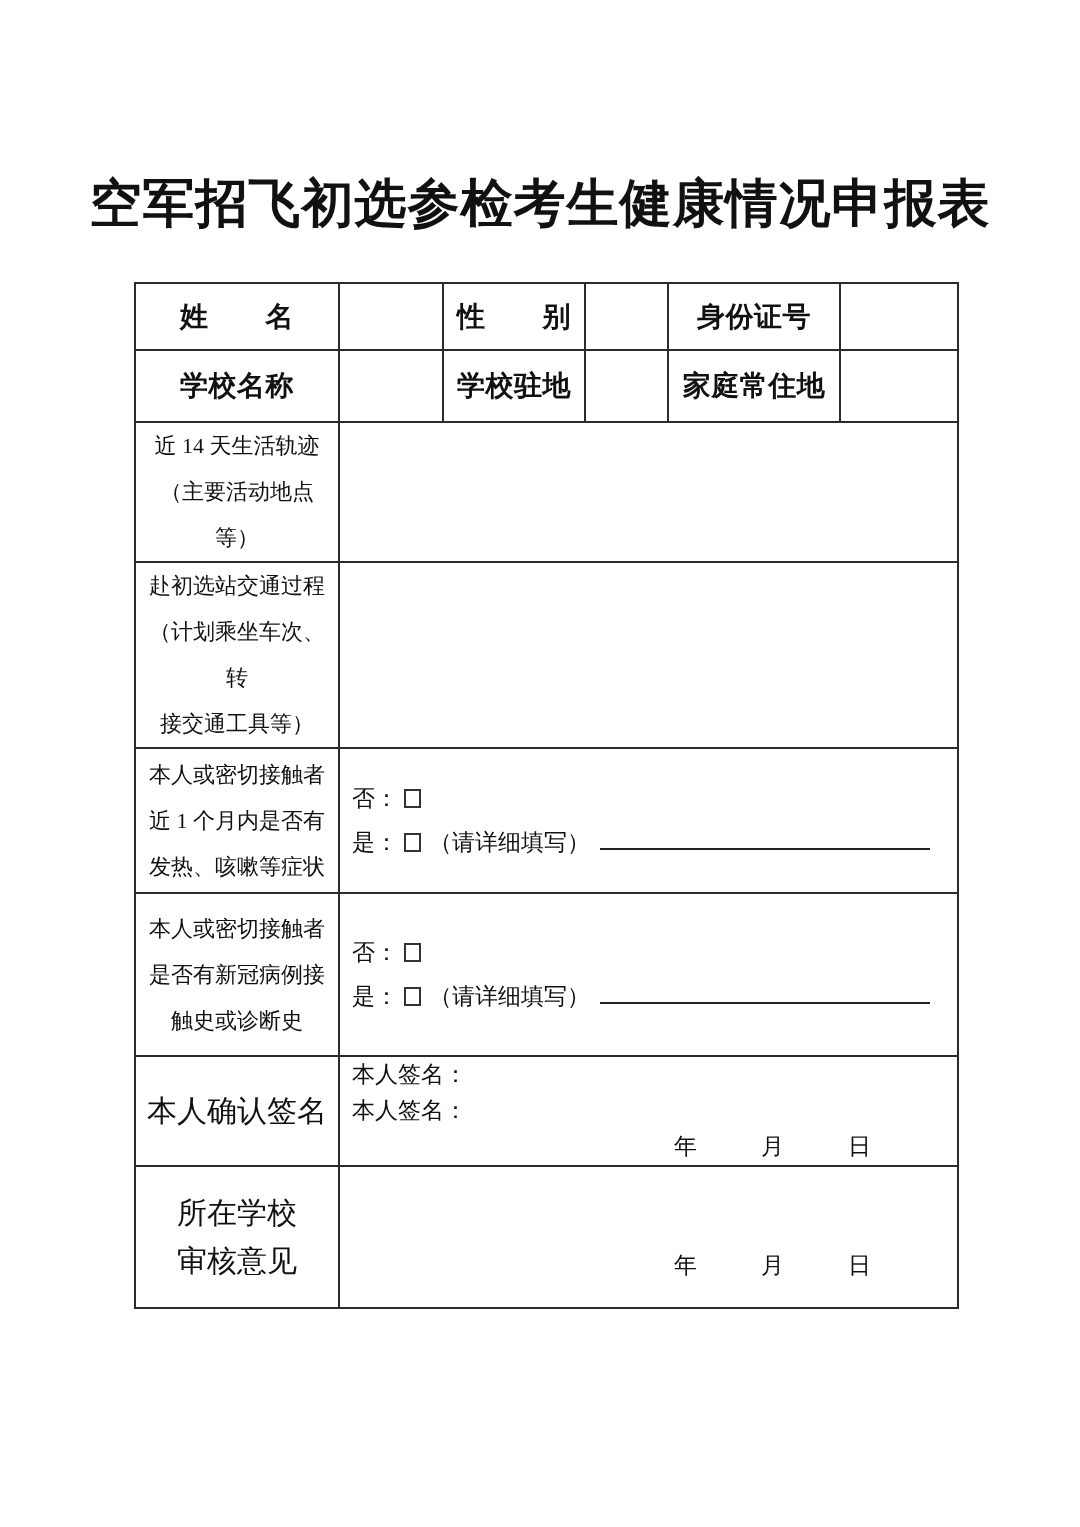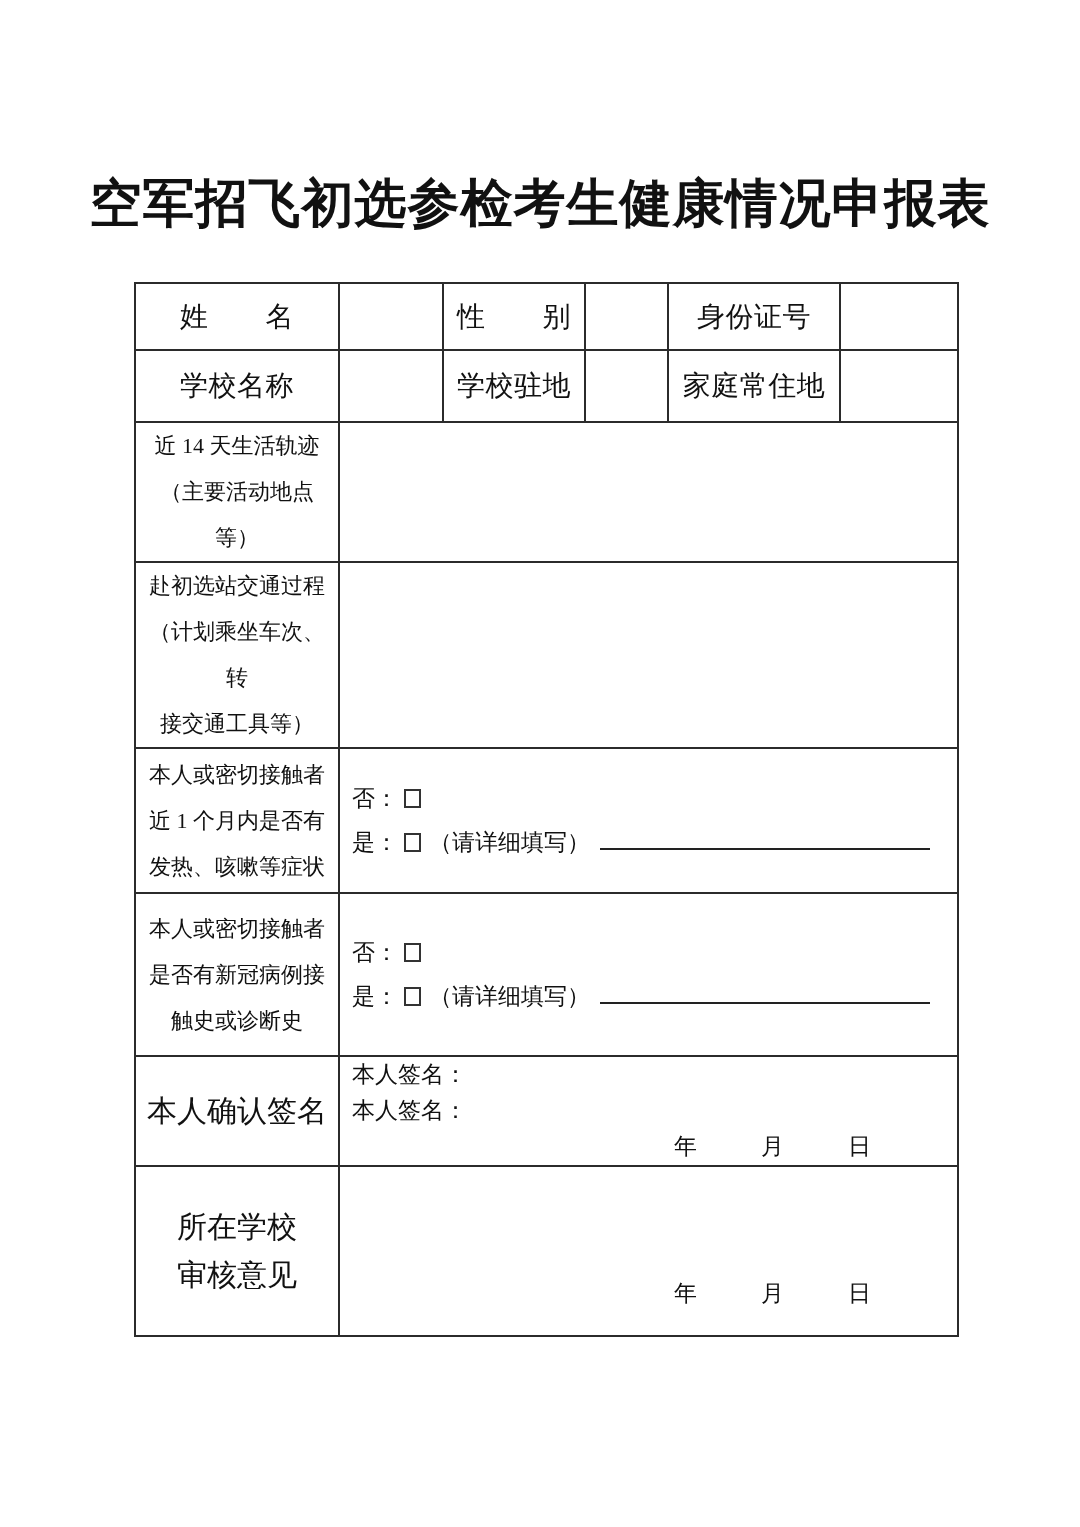--- a/index.html
+++ b/index.html
@@ -30,26 +30,27 @@
     overflow:hidden;
   }
   
   tr.r1 { height:67px; }
   tr.r2 { height:72px; }
   tr.r3 { height:102px;border-radius:25px; }
   tr.r4 { height:137px; }
   tr.r5 { height:145px; }
   tr.r6 { height:163px; }
   tr.r7 { height:110px; }
-  tr.r8 { height:170px; }
+  tr.r8 { height:142px; }
 
   td.hdr-label {
     text-align:center;
     font-size:28px;
     letter-spacing:0.5px;
+    font-weight:bold;
   }
   td.side-label {
     text-align:center;
     font-size:22px;
     line-height:46px;
     padding:0 4px;
   }
   td.big-label {
     text-align:center;
     font-size:30px;

